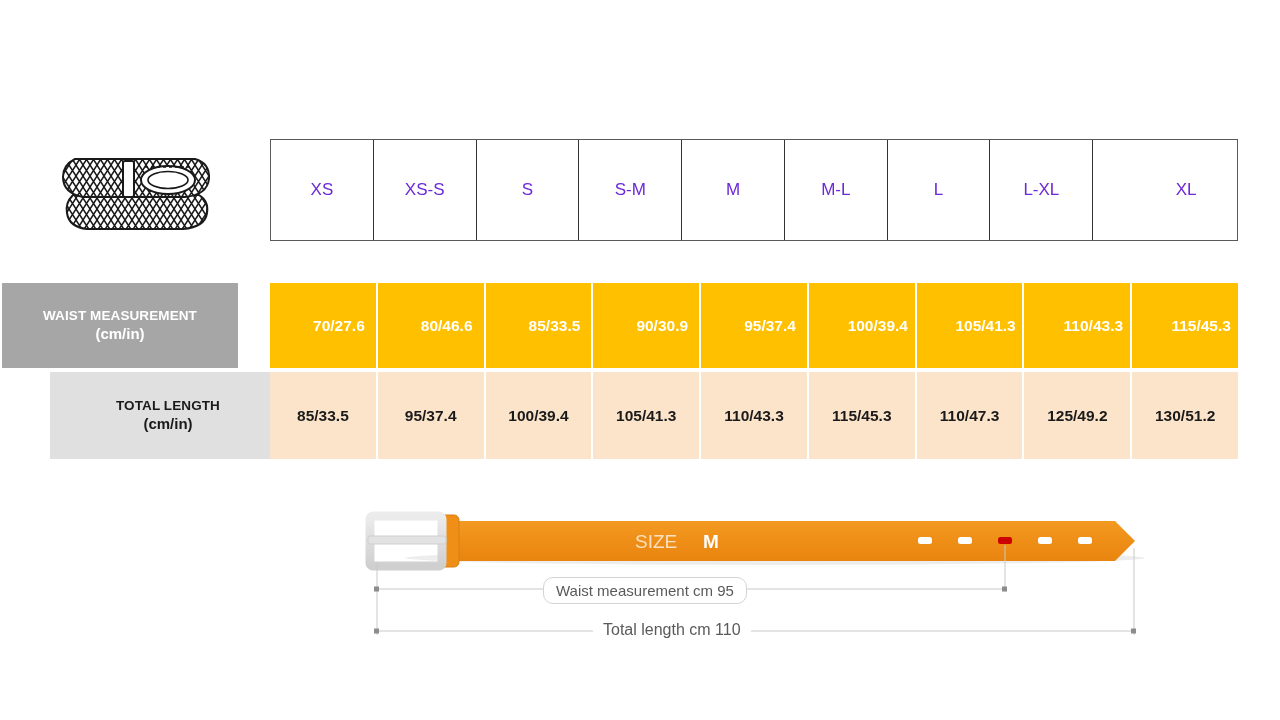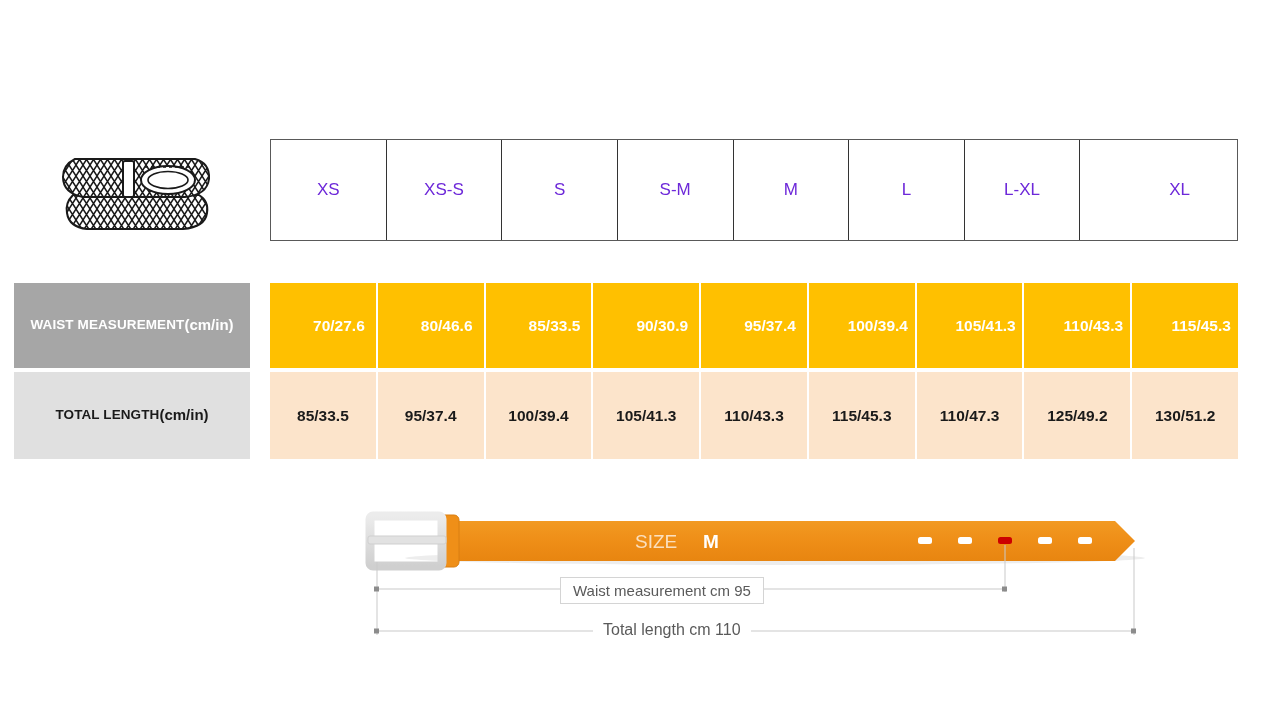--- a/index.html
+++ b/index.html
@@ -25,30 +25,30 @@
     flex: 1 1 0;
     border-right: 1.5px solid #333333;
     display: flex; align-items: center; justify-content: center;
     font-size: 17px; color: #6d28d9;
     background: #ffffff;
   }
   .size-cell:last-child { border-right: none; margin-left: 42px; }
 
   
   .row-label {
-    position: absolute; left: 14px; width: 236px;
-    display: flex; flex-direction: row;
+    position: absolute; left: 2px; width: 236px;
+    display: flex; flex-direction: column;
     align-items: center; justify-content: center;
     text-align: center; line-height: 1.25;
   }
   .row-label .l1 { font-size: 13.5px; font-weight: bold; letter-spacing: .1px; }
   .row-label .l2 { font-size: 15px; font-weight: bold; }
 
   .waist-label { top: 283px; height: 85px; background: #a6a6a6; color: #ffffff; }
-  .length-label { top: 372px; height: 87px; background: #e0e0e0; color: #1a1a1a; }
+  .length-label { top: 372px; height: 87px; background: #e0e0e0; color: #1a1a1a; margin-left: 48px; }
 
   .data-row { position: absolute; left: 270px; width: 968px; display: flex; }
   .waist-row { top: 283px; height: 85px; }
   .length-row { top: 372px; height: 87px; }
 
   .data-cell {
     flex: 1 1 0;
     display: flex; align-items: center; justify-content: center;
     font-size: 15.5px; font-weight: bold;
     border-right: 2px solid #ffffff;
@@ -101,20 +101,21 @@
       <path d="M90,24 L138,24" stroke="#1a1a1a" stroke-width="1.4" fill="none" stroke-dasharray="3 3"></path>
     </svg>
   </div>
 
   <div class="size-table">
     <div class="size-cell">XS</div>
     <div class="size-cell">XS-S</div>
     <div class="size-cell">S</div>
     <div class="size-cell">S-M</div>
     <div class="size-cell">M</div>
+    <div class="size-cell">M-L</div>
     <div class="size-cell">L</div>
     <div class="size-cell">L-XL</div>
     <div class="size-cell">XL</div>
   </div>
 
   <div class="row-label waist-label">
     <span class="l1">WAIST MEASUREMENT</span>
     <span class="l2">(cm/in)</span>
   </div>
 
@@ -185,17 +186,17 @@
       <rect x="647" y="86.5" width="5" height="5" fill="#8c8c8c"></rect>
 
       <line x1="22" y1="131" x2="779" y2="131" stroke="#c9c9c9" stroke-width="1"></line>
       <rect x="19" y="128.5" width="5" height="5" fill="#8c8c8c"></rect>
       <rect x="776" y="128.5" width="5" height="5" fill="#8c8c8c"></rect>
 
       <text x="280" y="48" font-family="Liberation Sans, sans-serif" font-size="19" fill="#ffffff" fill-opacity="0.72">SIZE</text>
       <text x="348" y="48" font-family="Liberation Sans, sans-serif" font-size="19" font-weight="bold" fill="#ffffff">M</text>
     </svg>
 
-    <div class="dim-box" style="left:205px; top:77px;">Waist measurement cm 95</div>
+    <div class="dim-box" style="left:188px; top:77px;border-radius:10px;">Waist measurement cm 95</div>
     <div class="dim-plain" style="left:238px; top:119px;">Total length cm 110</div>
   </div>
 
 </div>
 
 </body></html>

